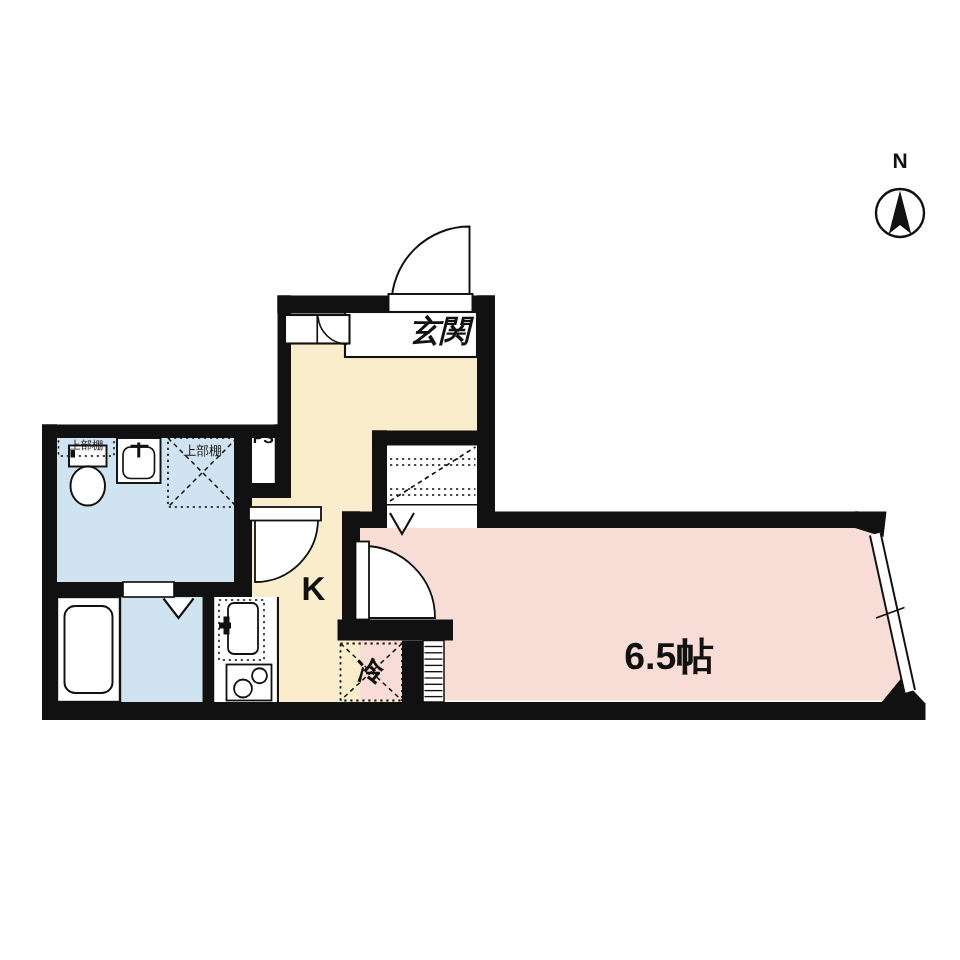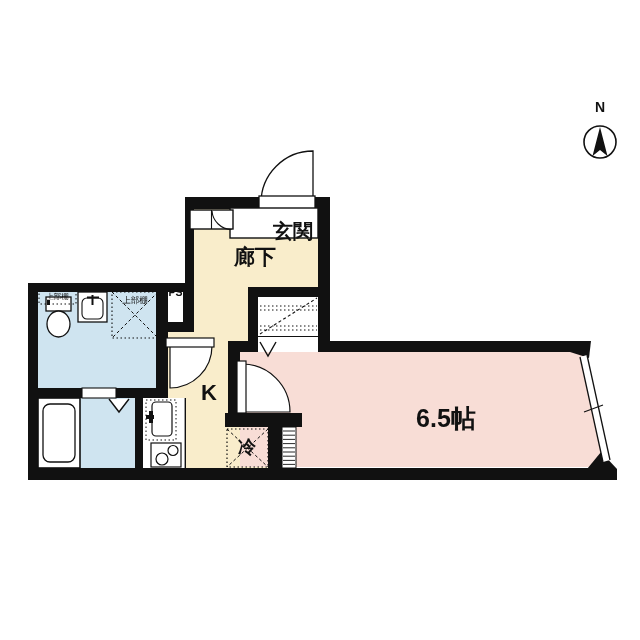--- a/index.html
+++ b/index.html
@@ -1,25 +1,25 @@
 <!DOCTYPE html>
 <html><head>
 <meta charset="utf-8">
 <style>
   html,body{margin:0;padding:0;background:#ffffff;}
   .plan{position:relative;width:640px;height:640px;background:#ffffff;overflow:hidden;
         font-family:"Liberation Sans","DejaVu Sans",sans-serif;}
   .plan svg{position:absolute;left:0;top:0;}
   .lbl{position:absolute;color:#111;text-align:center;line-height:1;white-space:nowrap;}
-  .lbl-entrance{left:253px;top:221px;width:80px;font-size:20px;font-weight:600;}
+  .lbl-entrance{left:253px;top:211px;width:80px;font-size:20px;font-weight:600;font-style:italic;}
   .lbl-hallway{left:215px;top:246px;width:80px;font-size:21px;font-weight:600;}
   .lbl-kitchen{left:189px;top:382px;width:40px;font-size:22px;font-weight:700;}
   .lbl-fridge{left:227px;top:438px;width:40px;font-size:18px;font-weight:600;}
   .lbl-room{left:389px;top:398px;width:100px;font-size:21px;font-weight:600;}
-  .lbl-size{left:386px;top:406px;width:120px;font-size:25px;font-weight:700;}
+  .lbl-size{left:386px;top:426px;width:120px;font-size:25px;font-weight:700;}
   .lbl-ps{left:163px;top:287px;width:25px;font-size:10.5px;font-weight:600;}
   .lbl-shelf1{left:39px;top:293px;width:37px;font-size:7.5px;}
   .lbl-shelf2{left:116px;top:296px;width:38px;font-size:8.5px;}
   .lbl-n{left:585px;top:100px;width:30px;font-size:14px;font-weight:700;}
 </style>
 </head>
 <body>
 
 <div class="plan">
 <svg width="640" height="640" viewBox="0 0 640 640">
@@ -170,20 +170,19 @@
   </g>
 
   <g>
     <circle cx="600" cy="142" r="16" fill="none" stroke="#111" stroke-width="1.6"></circle>
     <polygon points="600,127 607.5,156 600,150 592.5,156" fill="#111"></polygon>
   </g>
 </svg>
 
   <div class="lbl lbl-n">N</div>
   <div class="lbl lbl-entrance">玄関</div>
-  <div class="lbl lbl-hallway">廊下</div>
   <div class="lbl lbl-kitchen">K</div>
   <div class="lbl lbl-fridge">冷</div>
   <div class="lbl lbl-size">6.5帖</div>
   <div class="lbl lbl-ps">PS</div>
   <div class="lbl lbl-shelf1">上部棚</div>
   <div class="lbl lbl-shelf2">上部棚</div>
 </div>
 
 </body></html>

